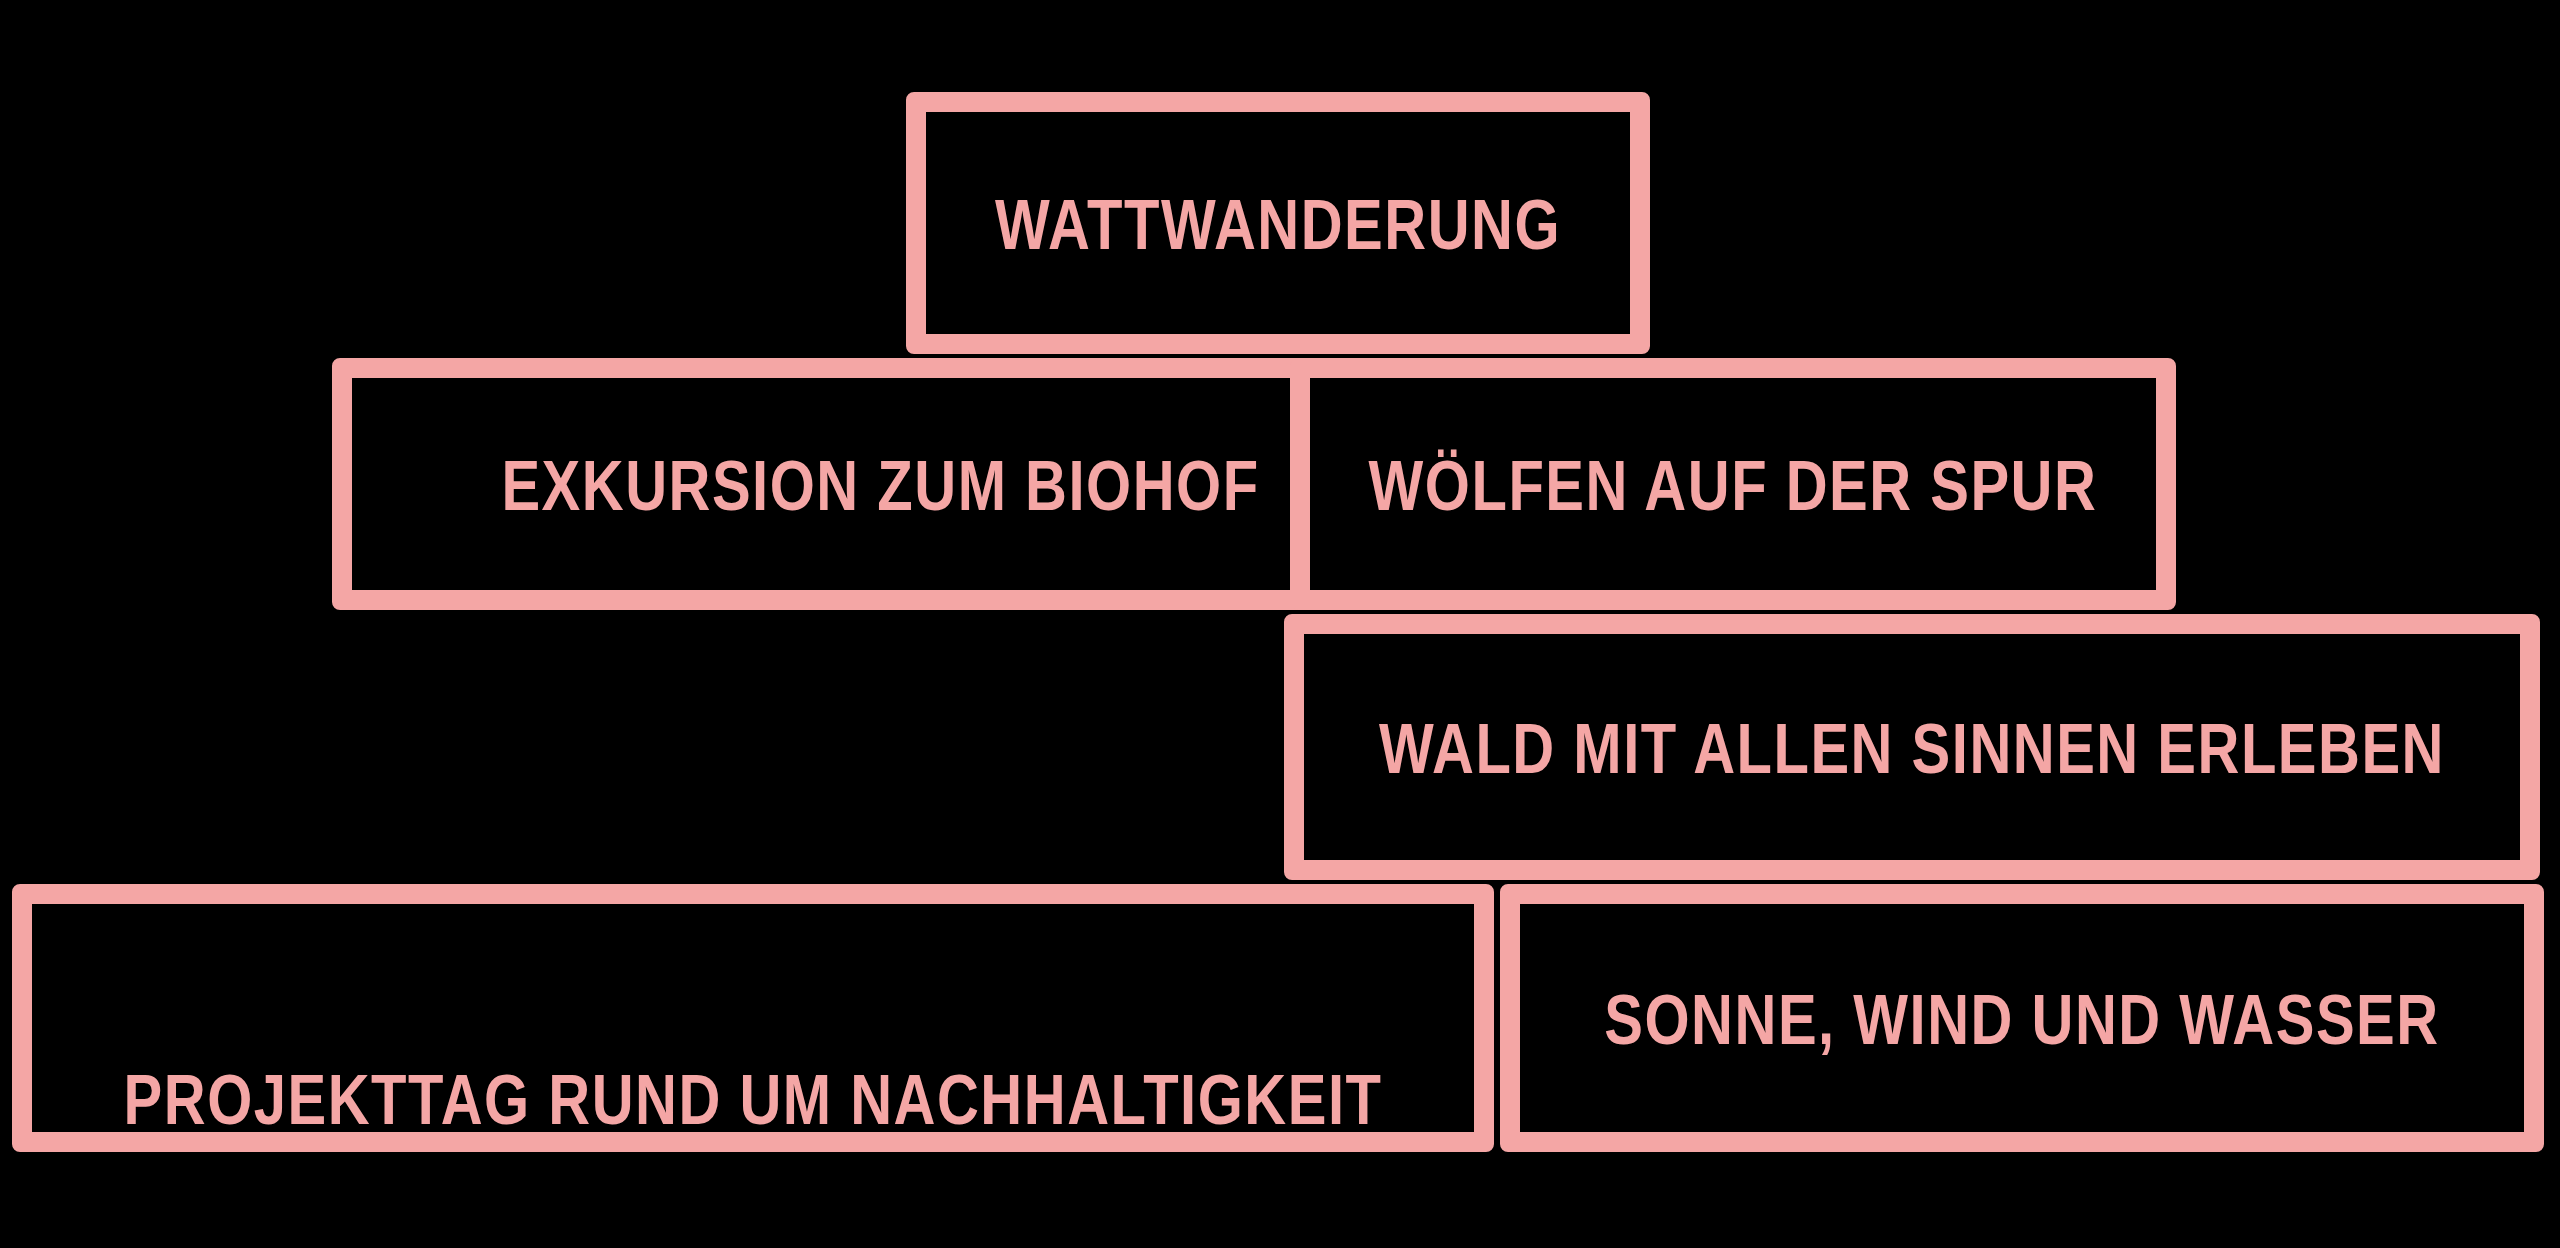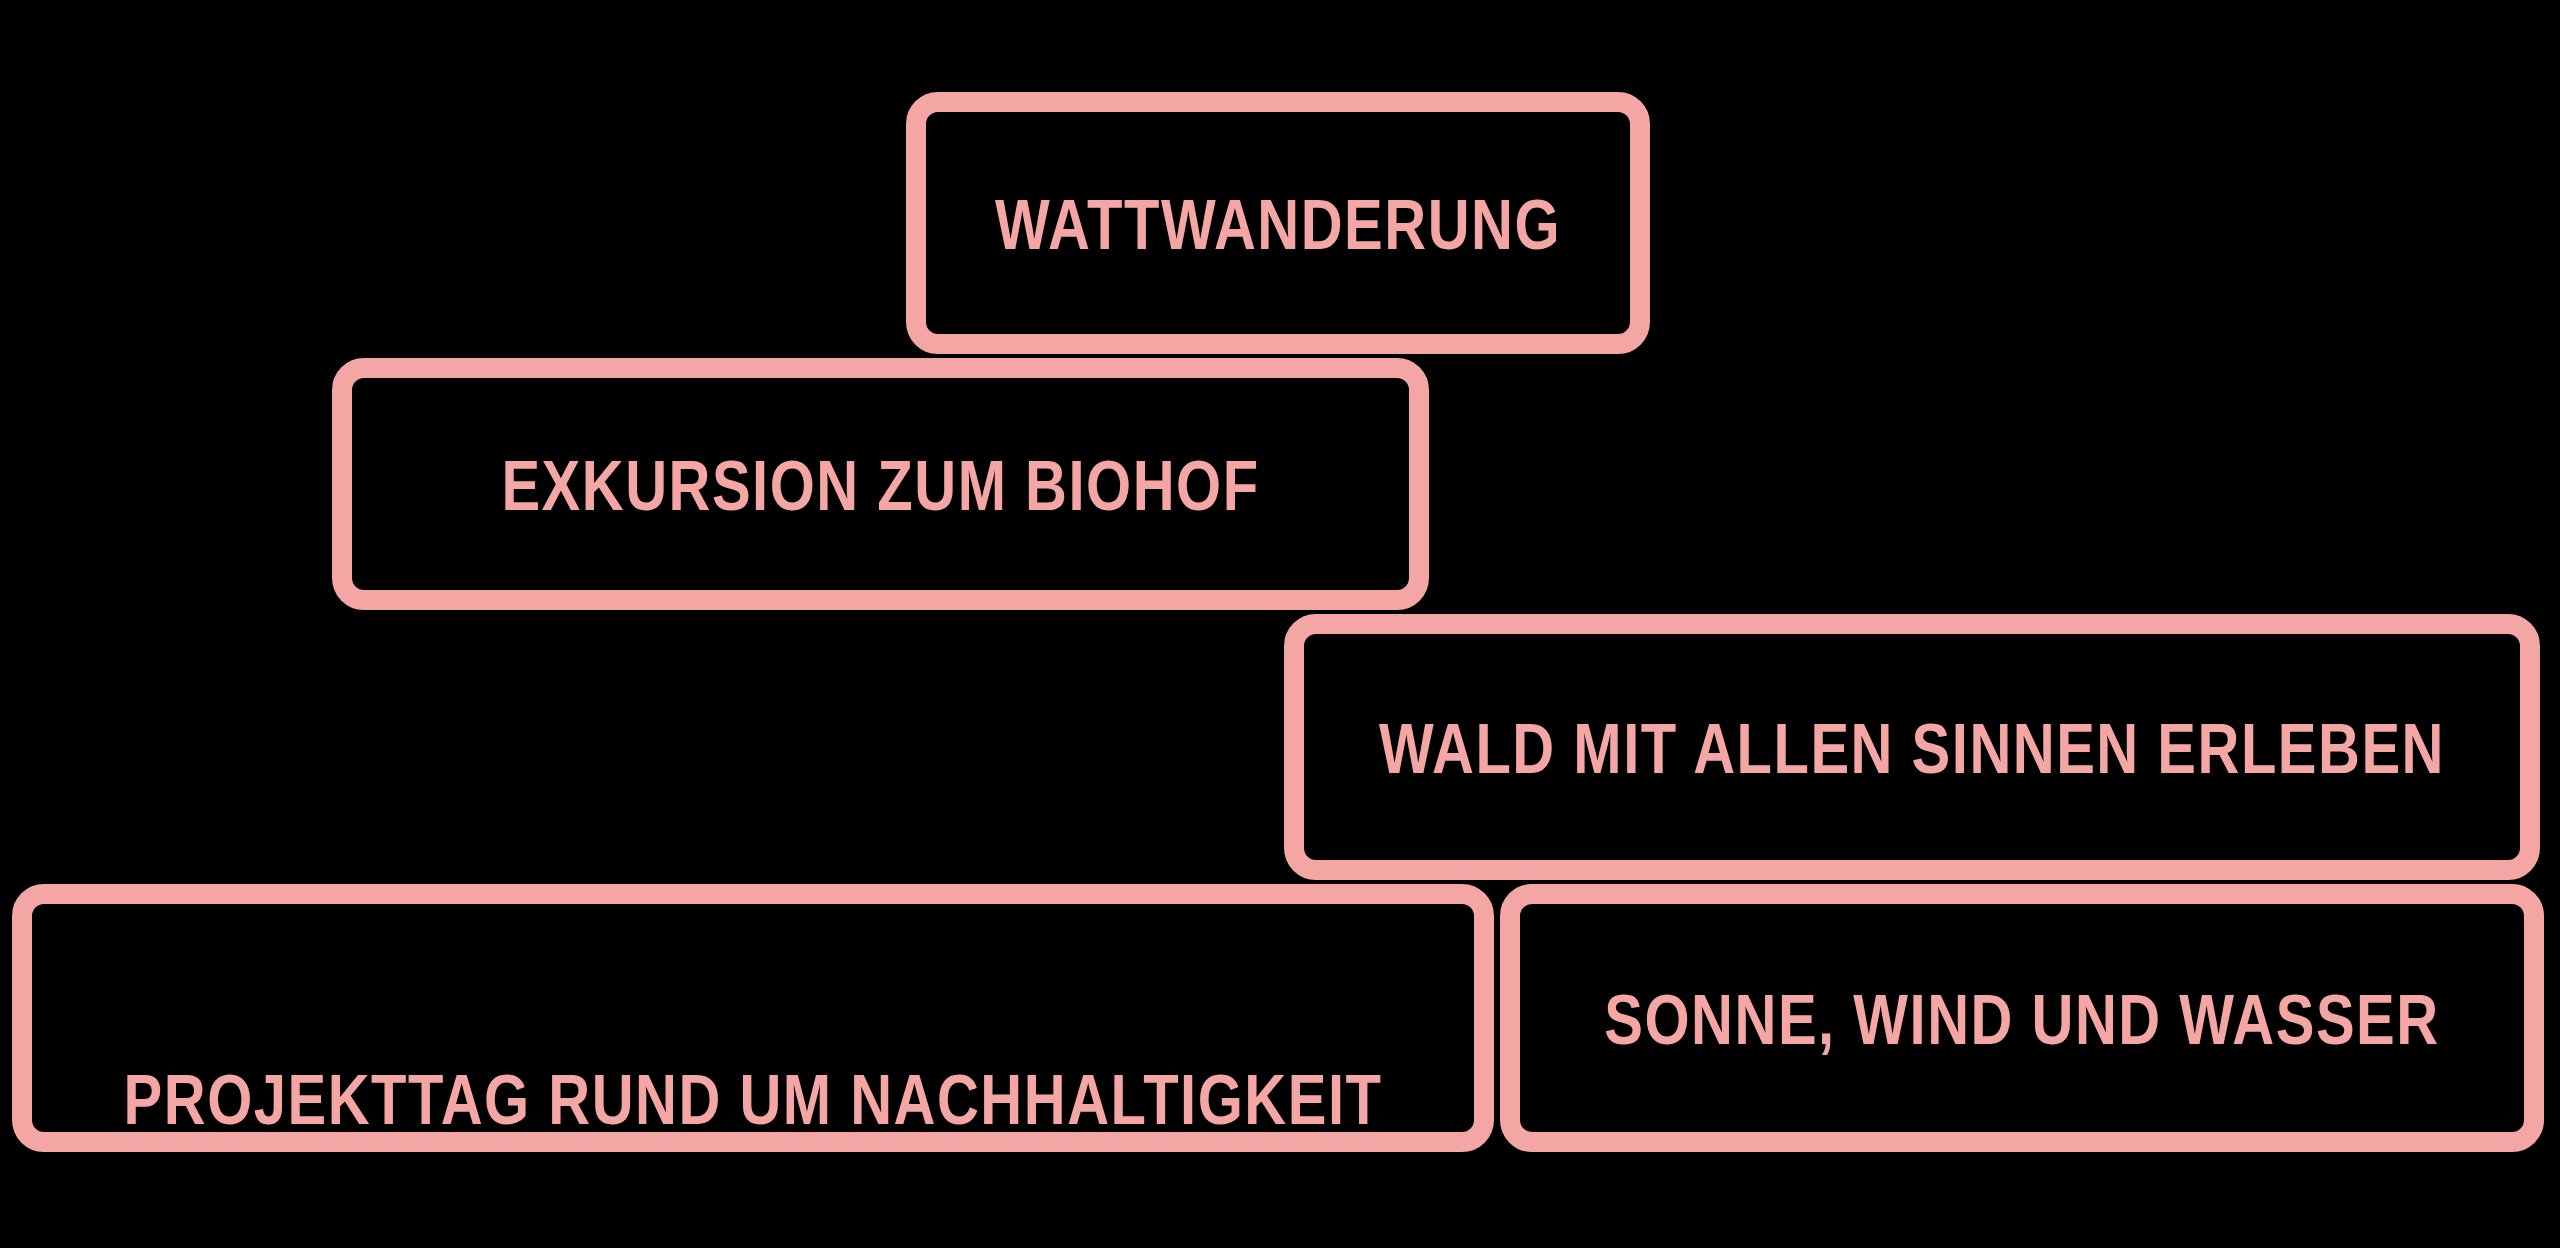--- a/index.html
+++ b/index.html
@@ -17,21 +17,21 @@
     height: 1248px;
     background: var(--background);
     overflow: hidden;
     font-family: "Liberation Sans", "DejaVu Sans", sans-serif;
   }
   .box {
     position: absolute;
     box-sizing: border-box;
     background: var(--background);
     border: 20px solid var(--accent);
-    border-radius: 32px;
+    border-radius: 8px;
     display: flex;
     align-items: center;
     justify-content: center;
   }
   .label {
     color: var(--accent);
     font-weight: 700;
     font-size: 58px;
     letter-spacing: 1.5px;
     white-space: nowrap;
@@ -53,20 +53,23 @@
 <div class="canvas">
 
   <div class="box b-top">
     <span class="label">WATTWANDERUNG</span>
   </div>
 
   <div class="box b-r2l">
     <span class="label">EXKURSION ZUM BIOHOF</span>
   </div>
 
+  <div class="box b-r2r">
+    <span class="label">WÖLFEN AUF DER SPUR</span>
+  </div>
 
 
   <div class="box b-r3r">
     <span class="label">WALD MIT ALLEN SINNEN ERLEBEN</span>
   </div>
 
   <div class="box b-r4l">
     <span class="label">PROJEKTTAG RUND UM NACHHALTIGKEIT</span>
   </div>
 

